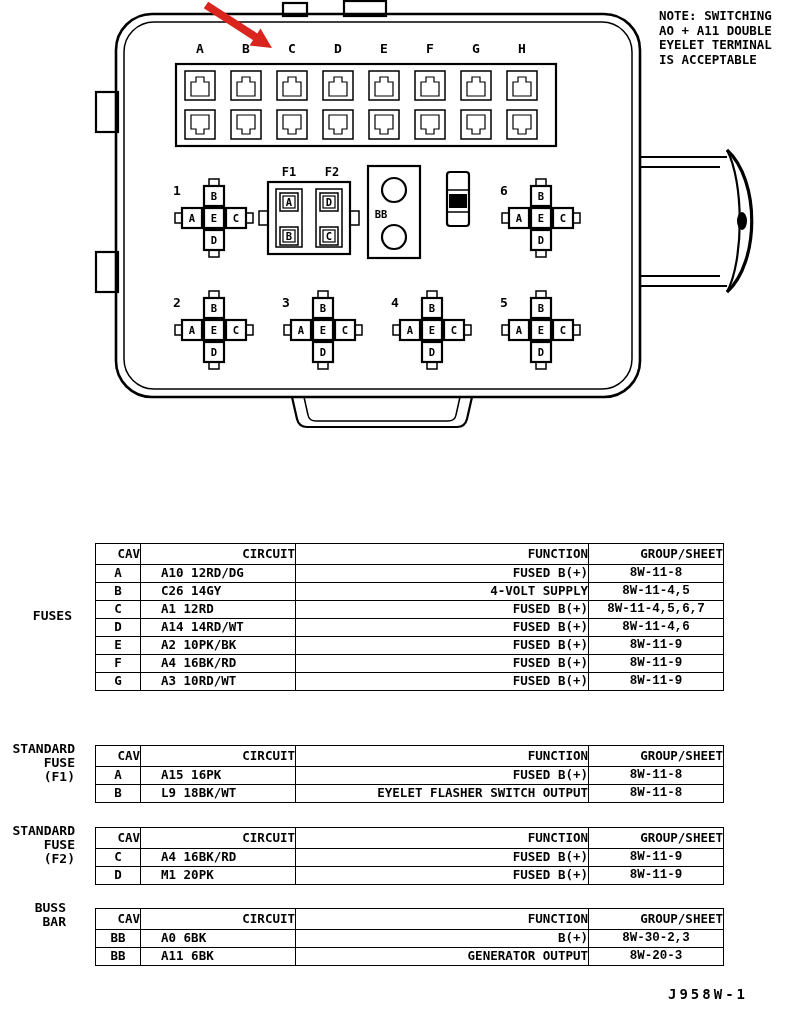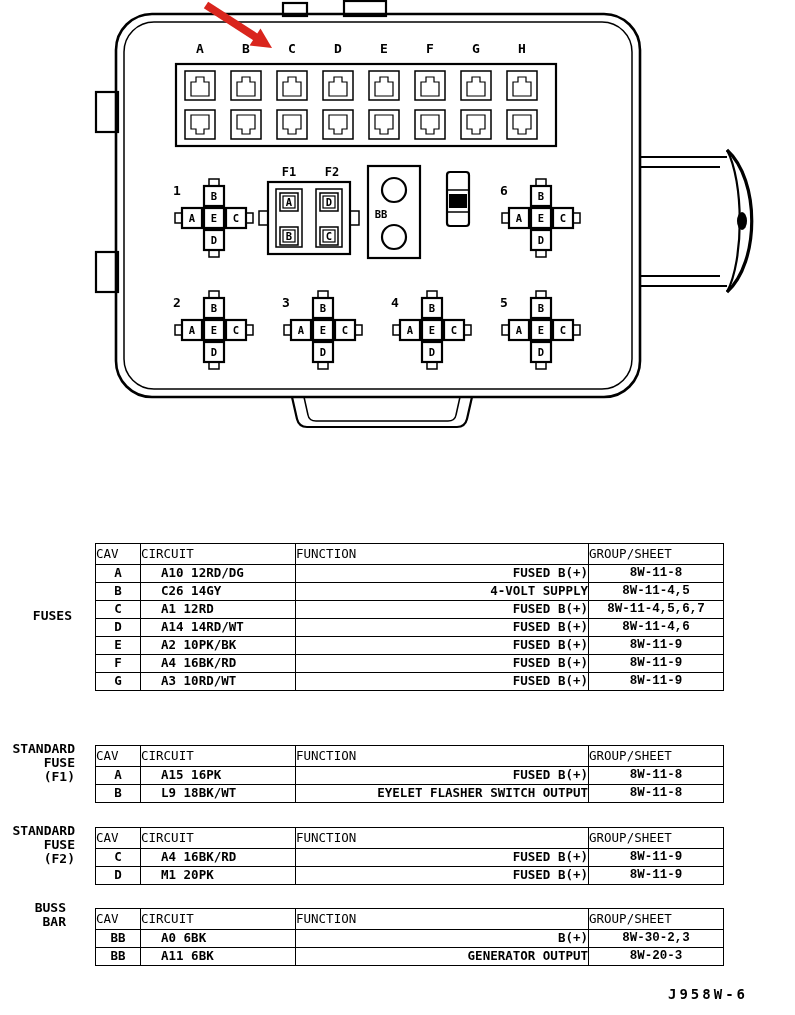--- a/index.html
+++ b/index.html
@@ -23,21 +23,21 @@
   #label-1{left:1px;top:742px;width:74px;}
   #label-2{left:1px;top:824px;width:74px;}
   #label-3{left:10px;top:901px;width:56px;}
   table.dtable{position:absolute;left:95px;border-collapse:collapse;table-layout:fixed;
                font-family:"DejaVu Sans Mono",monospace;font-weight:bold;}
   #table-0{top:543px;} #table-1{top:745px;} #table-2{top:827px;} #table-3{top:908px;}
   .dtable col.c-cav{width:45px;} .dtable col.c-circuit{width:155px;}
   .dtable col.c-function{width:293px;} .dtable col.c-group{width:135px;}
   .dtable th,.dtable td{border:1.6px solid #000;font-size:12.5px;line-height:1;
                         white-space:nowrap;overflow:hidden;padding:0;}
-  .dtable th{height:20px;text-align:left;font-weight:normal;}
+  .dtable th{height:20px;text-align:right;font-weight:bold;}
   .dtable td{height:17px;}
   .dtable td.cav{text-align:center;}
   .dtable td.circuit{padding-left:20px;text-align:left;}
   .dtable td.function{padding-left:22px;text-align:right;}
   .dtable td.group{text-align:center;font-family:Liberation Mono, monospace;}
   .footer-code{position:absolute;left:668px;top:986px;font-size:14px;letter-spacing:3px;}
 </style>
 </head>
 <body>
 
@@ -247,20 +247,26 @@
           <rect x="531" y="230" width="20" height="20" class="s2"></rect>
           <text x="541" y="244" class="pin">D</text>
           <text x="504" y="195" class="num">6</text>
         </g>
       </g>
 
     <line x1="206" y1="5" x2="257" y2="38" stroke-width="8" stroke="#d9251d"></line>
     <polygon points="272,48 249.5,45.4 260.5,28.6" fill="#d9251d"></polygon>
   </svg>
 
+  <div class="note">
+    <div>NOTE: SWITCHING</div>
+    <div>AO + A11 DOUBLE</div>
+    <div>EYELET TERMINAL</div>
+    <div>IS ACCEPTABLE</div>
+  </div>
 
   <div class="sec-label" id="label-0">
     <div>FUSES</div>
   </div>
   <div class="sec-label" id="label-1">
     <div>STANDARD</div>
     <div>FUSE</div>
     <div>(F1)</div>
   </div>
   <div class="sec-label" id="label-2">
@@ -420,14 +426,14 @@
         </tr>
         <tr>
           <td class="cav">BB</td>
           <td class="circuit">A11 6BK</td>
           <td class="function">GENERATOR OUTPUT</td>
           <td class="group">8W-20-3</td>
         </tr>
       </tbody>
   </table>
 
-  <div class="footer-code">J958W-6</div>
+  <div class="footer-code">J958W-1</div>
 </div>
 
 </body></html>

